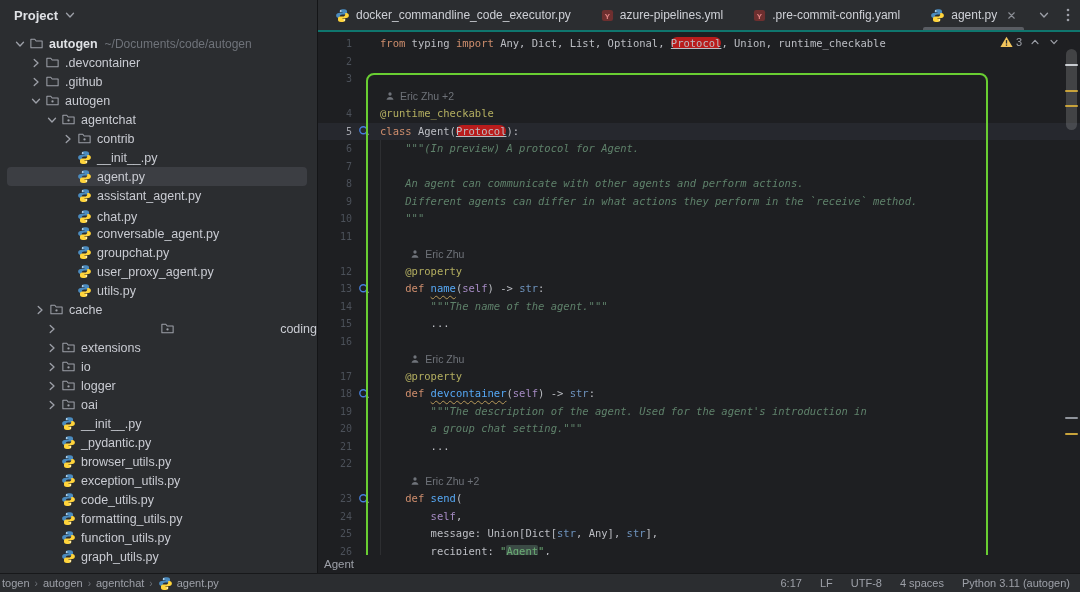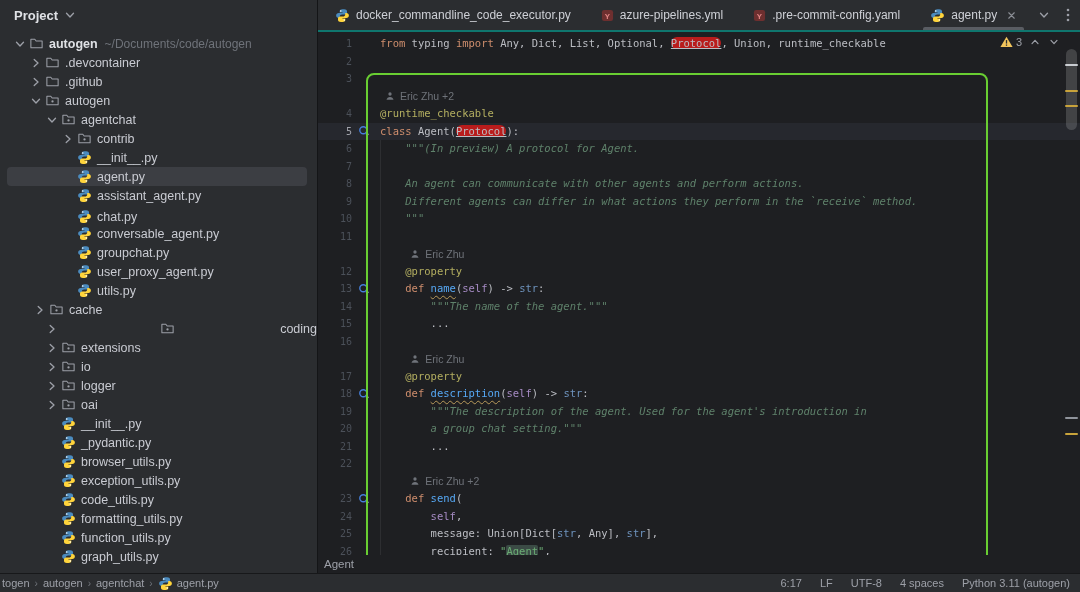--- a/index.html
+++ b/index.html
@@ -640,21 +640,21 @@
               <span class="ct"><span class="pln">    </span><span class="dec">@property</span></span>
             </div>
             <div class="crow">
               <span class="ln">18</span>
               <span class="gut">
                 <svg width="12" height="12" viewBox="0 0 12 12">
                   <circle cx="5.3" cy="5.3" r="3.5" fill="none" stroke="#467FDB" stroke-width="1.4"></circle>
                   <path d="M9.3 6.8v3.2M8 8.8l1.3 1.4 1.3-1.4" stroke="#9DA0A8" stroke-width="1.1" fill="none"></path>
                 </svg>
               </span>
-              <span class="ct"><span class="pln">    </span><span class="kw">def</span><span class="pln"> </span><span class="fnw">description</span><span class="pln">(</span><span class="slf">self</span><span class="pln">) -&gt; </span><span class="typ">str</span><span class="pln">:</span></span>
+              <span class="ct"><span class="pln">    </span><span class="kw">def</span><span class="pln"> </span><span class="fnw">devcontainer</span><span class="pln">(</span><span class="slf">self</span><span class="pln">) -&gt; </span><span class="typ">str</span><span class="pln">:</span></span>
             </div>
             <div class="crow">
               <span class="ln">19</span>
               <span class="gut"></span>
               <span class="ct"><span class="doc">        """The description of the agent. Used for the agent's introduction in</span></span>
             </div>
             <div class="crow">
               <span class="ln">20</span>
               <span class="gut"></span>
               <span class="ct"><span class="doc">        a group chat setting."""</span></span>

